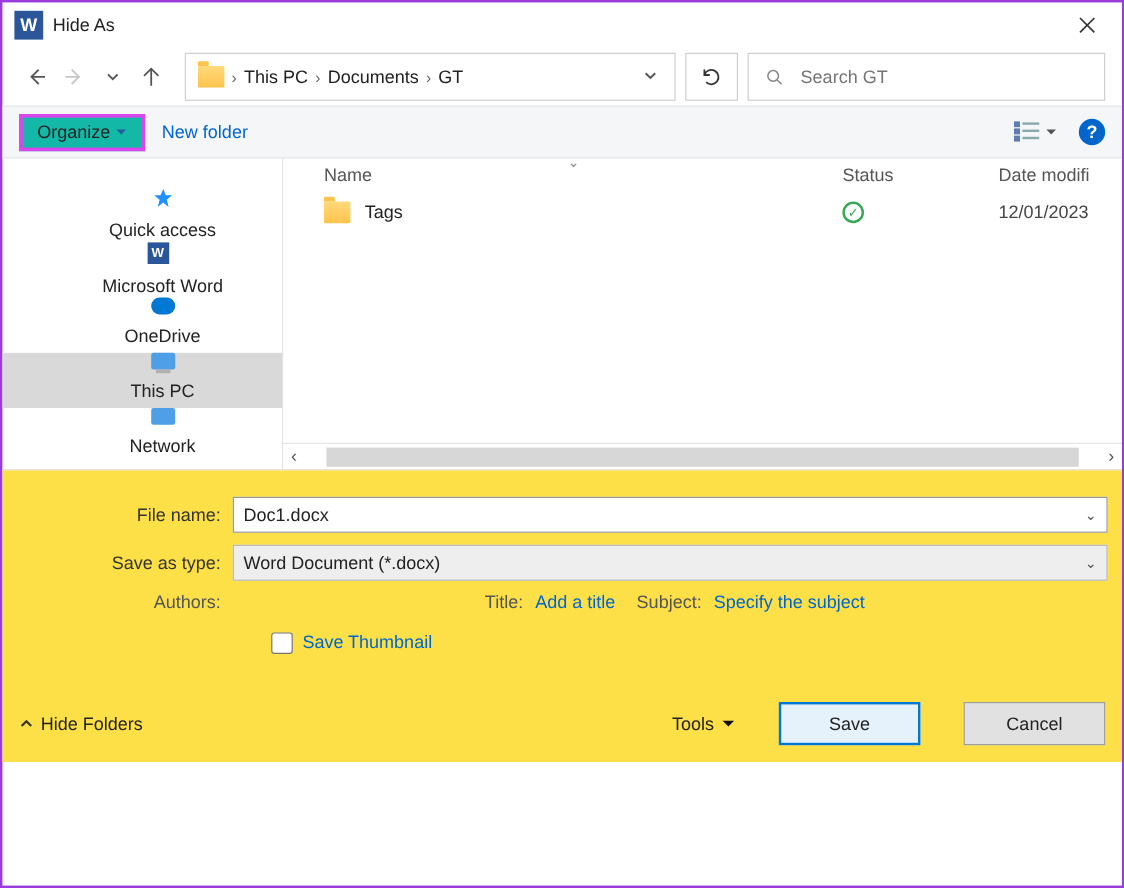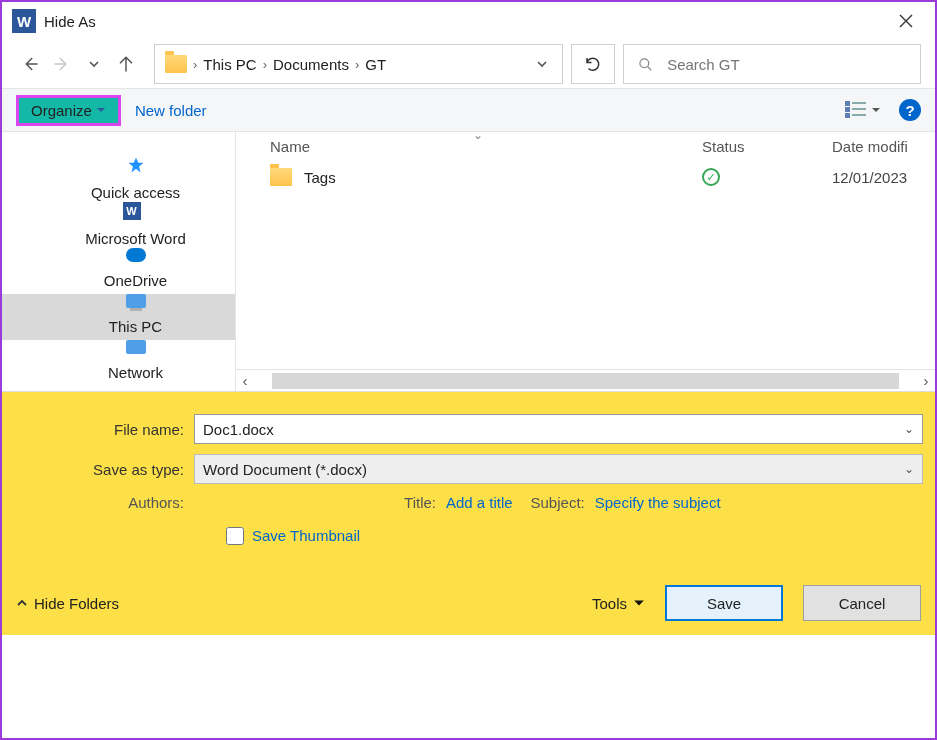--- a/index.html
+++ b/index.html
@@ -179,21 +179,21 @@
   .mlab { text-align:right; padding-right: 10px; color:#555; }
   .mval-blue { color:#0066cc; cursor:pointer; }
   .meta-col.left .mlab { width: 160px; }
   .meta-col.right .mlab { width: 72px; text-align: right; }
   .tag-highlight { border: 3px solid #A020F0; padding: 2px 6px; }
 
   .save-thumb-row { display:flex; align-items:flex-start; gap:8px; padding-left: 212px; margin-bottom: 40px; }
   .save-thumb-row input[type=checkbox] { width:18px; height:18px; border:1px solid #333; }
   .save-thumb-label { color:#0066cc; }
 
-  .bottom-row { display:flex; align-items:center; gap: 20px; padding: 0 2px 2px 2px; }
+  .bottom-row { display:flex; align-items:center; gap: 36px; padding: 0 2px 2px 2px; }
   .hide-folders { display:flex; align-items:center; gap:6px; cursor:pointer; }
   .tools { margin-left:auto; display:flex; align-items:center; gap:6px; cursor:pointer; }
   .btn-std {
     width: 118px; height: 36px;
     background:#E1E1E1; border:1px solid #9e9e9e;
     display:flex; align-items:center; justify-content:center;
     cursor:pointer;
   }
   .btn-std.primary { border: 2px solid #0078D4; background:#E5F1FB; }
 

